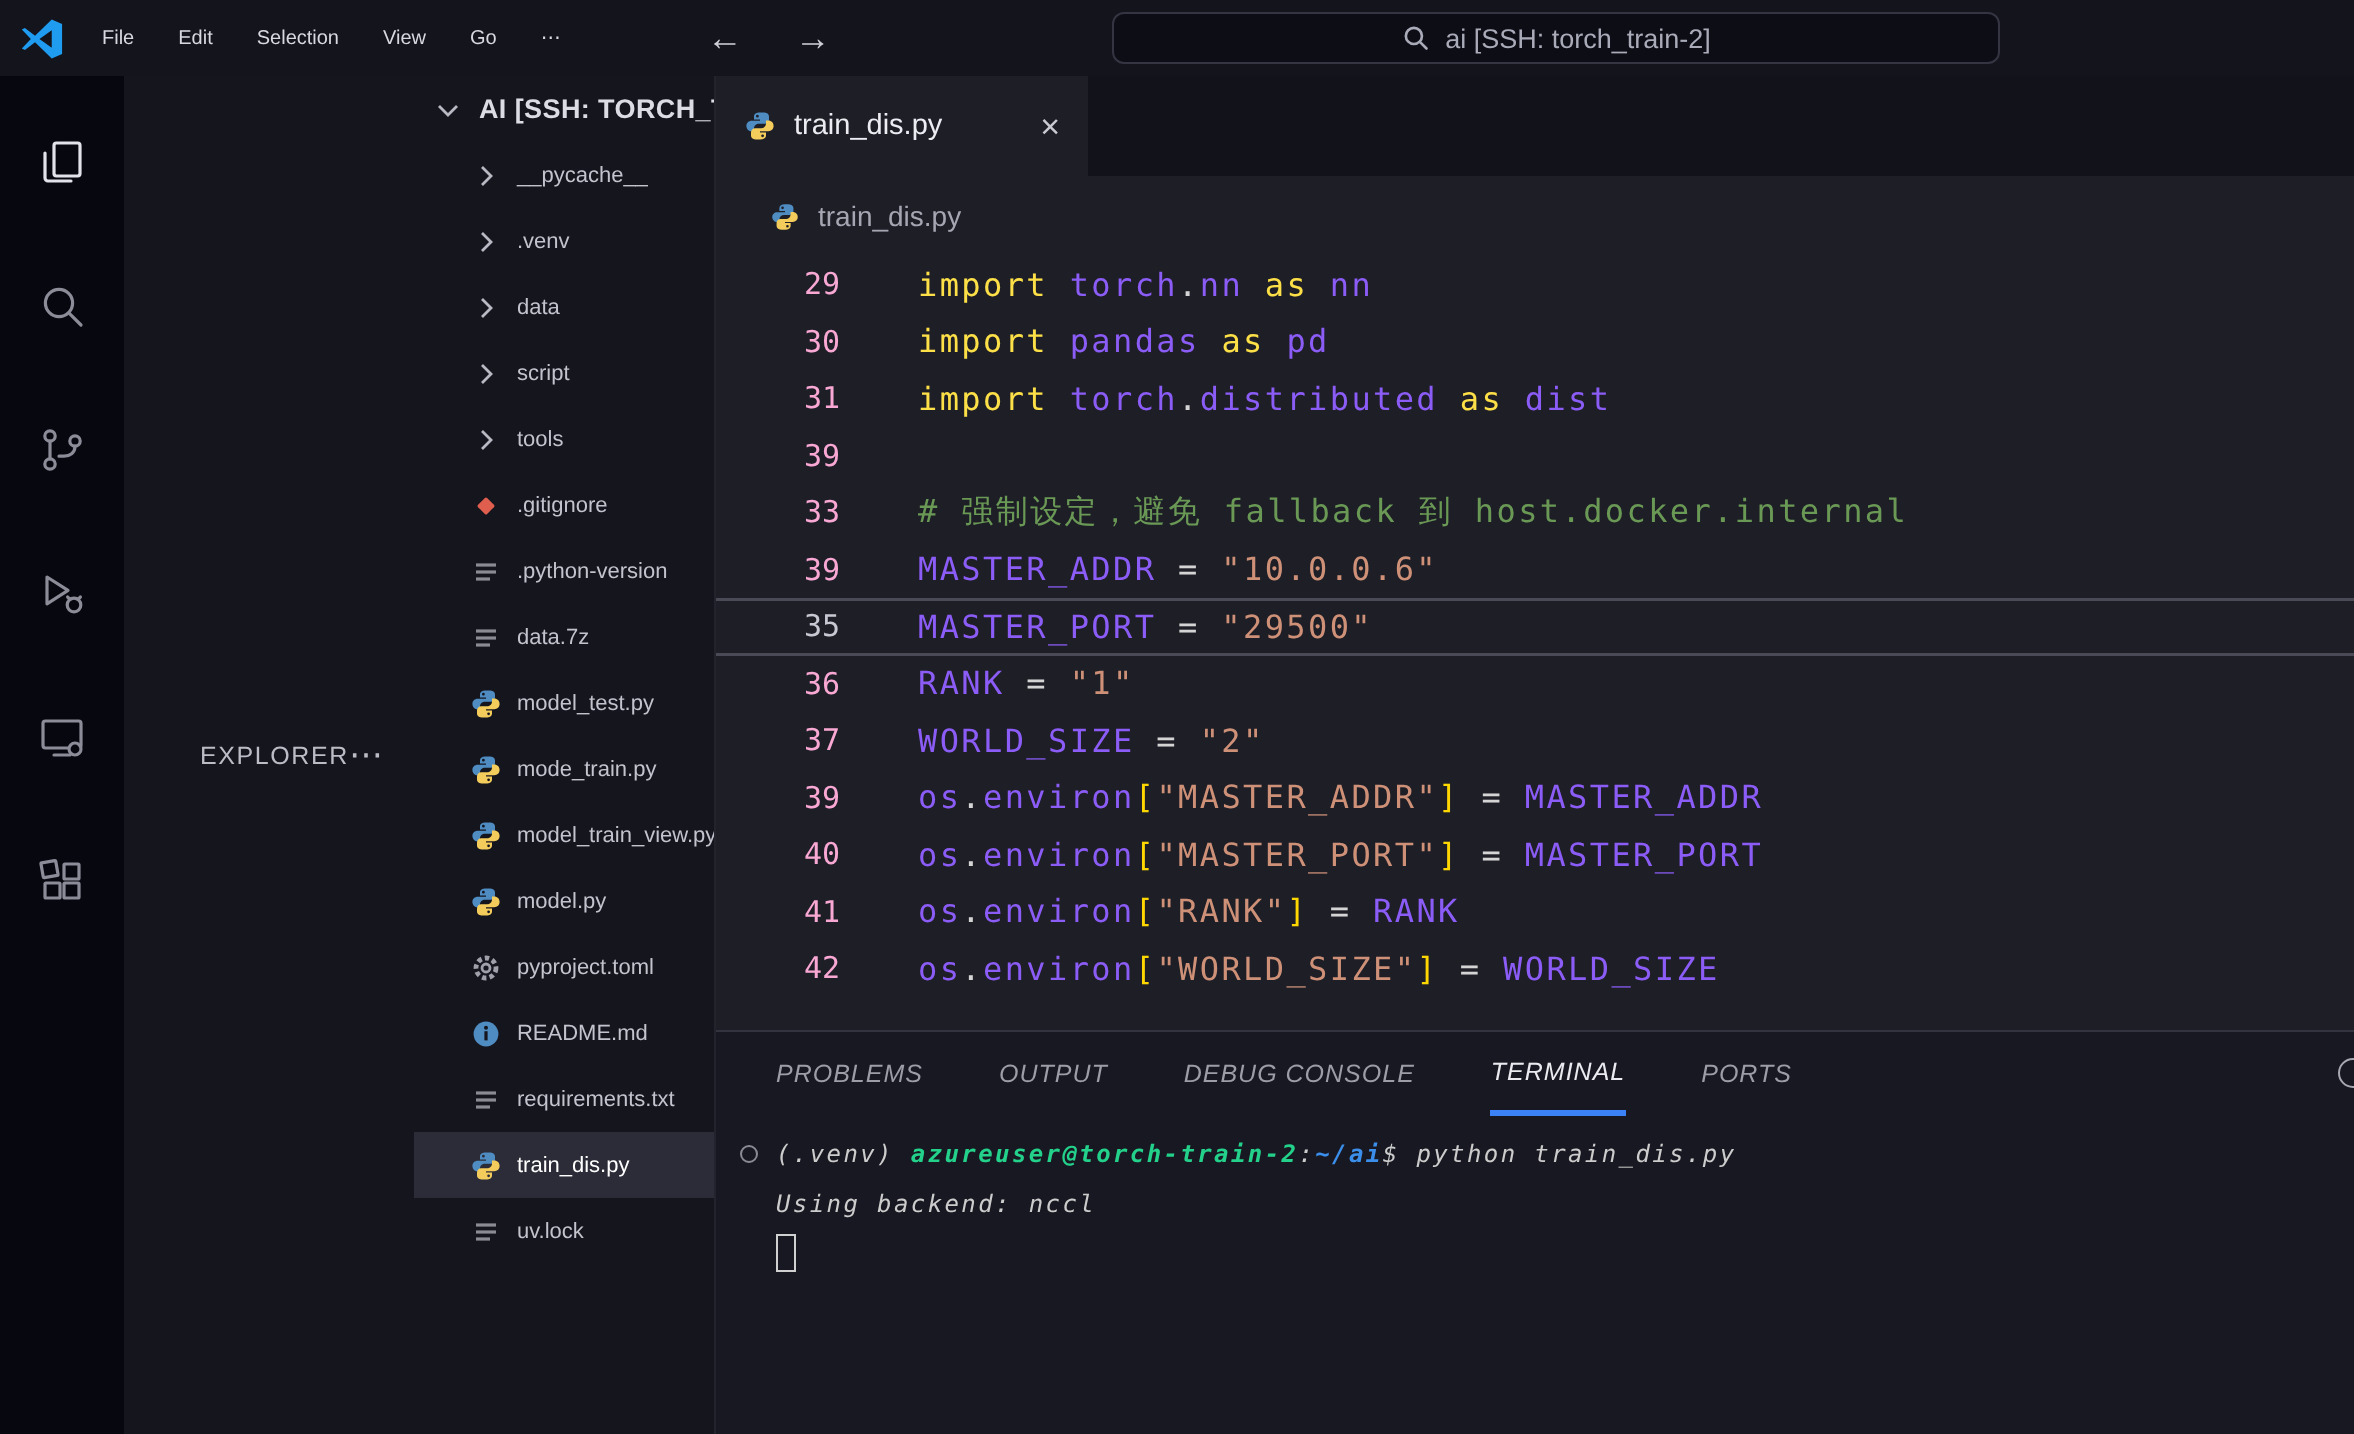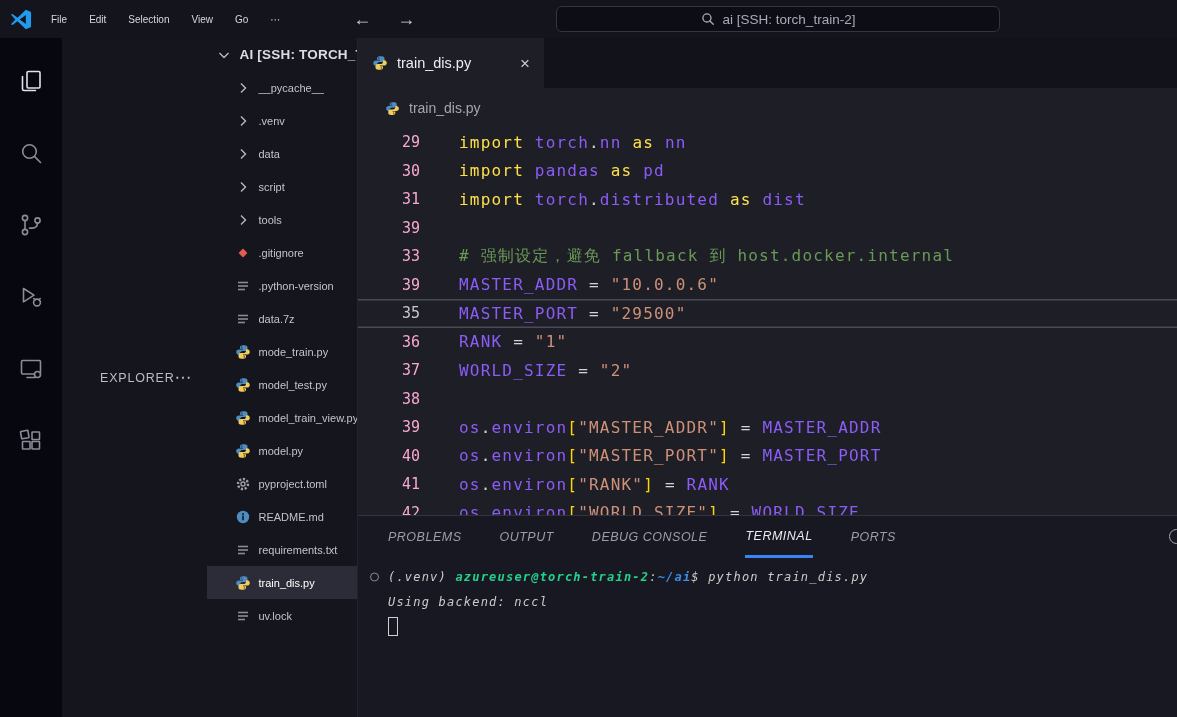--- a/index.html
+++ b/index.html
@@ -231,30 +231,30 @@
             </span>
             <span>data.7z</span>
           </div>
           <div class="tree-row">
             <span class="tree-icon">
               <svg width="16" height="16" viewBox="0 0 16 16">
                 <path fill="#4e8cc2" d="M7.9 1.2c-1.7 0-2.9.7-2.9 2v1.6h3v.6H3.9C2.3 5.4 1.2 6.5 1.2 8s1.1 2.7 2.7 2.7h1.1V9.3c0-1.4 1.1-2.4 2.5-2.4h2.9c1.2 0 2.1-.9 2.1-2.1V3.2c0-1.3-1.2-2-2.9-2H7.9zM6.7 2.4a.7.7 0 1 1 0 1.4.7.7 0 0 1 0-1.4z"></path>
                 <path fill="#f3cc5c" d="M8.1 14.8c1.7 0 2.9-.7 2.9-2v-1.6H8v-.6h4.1c1.6 0 2.7-1.1 2.7-2.6s-1.1-2.7-2.7-2.7H11v1.4c0 1.4-1.1 2.4-2.5 2.4H5.6c-1.2 0-2.1.9-2.1 2.1v1.6c0 1.3 1.2 2 2.9 2h1.7zm1.2-1.2a.7.7 0 1 1 0-1.4.7.7 0 0 1 0 1.4z"></path>
               </svg>
             </span>
+            <span>model_test.py</span>
+          </div>
+          <div class="tree-row">
+            <span class="tree-icon">
+              <svg width="16" height="16" viewBox="0 0 16 16">
+                <path fill="#4e8cc2" d="M7.9 1.2c-1.7 0-2.9.7-2.9 2v1.6h3v.6H3.9C2.3 5.4 1.2 6.5 1.2 8s1.1 2.7 2.7 2.7h1.1V9.3c0-1.4 1.1-2.4 2.5-2.4h2.9c1.2 0 2.1-.9 2.1-2.1V3.2c0-1.3-1.2-2-2.9-2H7.9zM6.7 2.4a.7.7 0 1 1 0 1.4.7.7 0 0 1 0-1.4z"></path>
+                <path fill="#f3cc5c" d="M8.1 14.8c1.7 0 2.9-.7 2.9-2v-1.6H8v-.6h4.1c1.6 0 2.7-1.1 2.7-2.6s-1.1-2.7-2.7-2.7H11v1.4c0 1.4-1.1 2.4-2.5 2.4H5.6c-1.2 0-2.1.9-2.1 2.1v1.6c0 1.3 1.2 2 2.9 2h1.7zm1.2-1.2a.7.7 0 1 1 0-1.4.7.7 0 0 1 0 1.4z"></path>
+              </svg>
+            </span>
             <span>mode_train.py</span>
-          </div>
-          <div class="tree-row">
-            <span class="tree-icon">
-              <svg width="16" height="16" viewBox="0 0 16 16">
-                <path fill="#4e8cc2" d="M7.9 1.2c-1.7 0-2.9.7-2.9 2v1.6h3v.6H3.9C2.3 5.4 1.2 6.5 1.2 8s1.1 2.7 2.7 2.7h1.1V9.3c0-1.4 1.1-2.4 2.5-2.4h2.9c1.2 0 2.1-.9 2.1-2.1V3.2c0-1.3-1.2-2-2.9-2H7.9zM6.7 2.4a.7.7 0 1 1 0 1.4.7.7 0 0 1 0-1.4z"></path>
-                <path fill="#f3cc5c" d="M8.1 14.8c1.7 0 2.9-.7 2.9-2v-1.6H8v-.6h4.1c1.6 0 2.7-1.1 2.7-2.6s-1.1-2.7-2.7-2.7H11v1.4c0 1.4-1.1 2.4-2.5 2.4H5.6c-1.2 0-2.1.9-2.1 2.1v1.6c0 1.3 1.2 2 2.9 2h1.7zm1.2-1.2a.7.7 0 1 1 0-1.4.7.7 0 0 1 0 1.4z"></path>
-              </svg>
-            </span>
-            <span>model_test.py</span>
           </div>
           <div class="tree-row">
             <span class="tree-icon">
               <svg width="16" height="16" viewBox="0 0 16 16">
                 <path fill="#4e8cc2" d="M7.9 1.2c-1.7 0-2.9.7-2.9 2v1.6h3v.6H3.9C2.3 5.4 1.2 6.5 1.2 8s1.1 2.7 2.7 2.7h1.1V9.3c0-1.4 1.1-2.4 2.5-2.4h2.9c1.2 0 2.1-.9 2.1-2.1V3.2c0-1.3-1.2-2-2.9-2H7.9zM6.7 2.4a.7.7 0 1 1 0 1.4.7.7 0 0 1 0-1.4z"></path>
                 <path fill="#f3cc5c" d="M8.1 14.8c1.7 0 2.9-.7 2.9-2v-1.6H8v-.6h4.1c1.6 0 2.7-1.1 2.7-2.6s-1.1-2.7-2.7-2.7H11v1.4c0 1.4-1.1 2.4-2.5 2.4H5.6c-1.2 0-2.1.9-2.1 2.1v1.6c0 1.3 1.2 2 2.9 2h1.7zm1.2-1.2a.7.7 0 1 1 0-1.4.7.7 0 0 1 0 1.4z"></path>
               </svg>
             </span>
             <span>model_train_view.py</span>
           </div>
@@ -346,21 +346,20 @@
       <div class="editor">
           <div class="line"><span class="ln">29</span><span class="code"><span class="tok-kw">import</span><span class="tok-pln"> </span><span class="tok-id">torch</span><span class="tok-pln">.</span><span class="tok-id">nn</span><span class="tok-pln"> </span><span class="tok-kw">as</span><span class="tok-pln"> </span><span class="tok-id">nn</span></span></div>
           <div class="line"><span class="ln">30</span><span class="code"><span class="tok-kw">import</span><span class="tok-pln"> </span><span class="tok-id">pandas</span><span class="tok-pln"> </span><span class="tok-kw">as</span><span class="tok-pln"> </span><span class="tok-id">pd</span></span></div>
           <div class="line"><span class="ln">31</span><span class="code"><span class="tok-kw">import</span><span class="tok-pln"> </span><span class="tok-id">torch</span><span class="tok-pln">.</span><span class="tok-id">distributed</span><span class="tok-pln"> </span><span class="tok-kw">as</span><span class="tok-pln"> </span><span class="tok-id">dist</span></span></div>
           <div class="line"><span class="ln">39</span><span class="code"></span></div>
           <div class="line"><span class="ln">33</span><span class="code"><span class="tok-cmt"># 强制设定，避免 fallback 到 host.docker.internal</span></span></div>
           <div class="line"><span class="ln">39</span><span class="code"><span class="tok-id">MASTER_ADDR</span><span class="tok-pln"> = </span><span class="tok-str">"10.0.0.6"</span></span></div>
           <div class="line current"><span class="ln">35</span><span class="code"><span class="tok-id">MASTER_PORT</span><span class="tok-pln"> = </span><span class="tok-str">"29500"</span></span></div>
           <div class="line"><span class="ln">36</span><span class="code"><span class="tok-id">RANK</span><span class="tok-pln"> = </span><span class="tok-str">"1"</span></span></div>
           <div class="line"><span class="ln">37</span><span class="code"><span class="tok-id">WORLD_SIZE</span><span class="tok-pln"> = </span><span class="tok-str">"2"</span></span></div>
-          <div class="line"><span class="ln">38</span><span class="code"></span></div>
           <div class="line"><span class="ln">39</span><span class="code"><span class="tok-id">os</span><span class="tok-pln">.</span><span class="tok-id">environ</span><span class="tok-brk">[</span><span class="tok-str">"MASTER_ADDR"</span><span class="tok-brk">]</span><span class="tok-pln"> = </span><span class="tok-id">MASTER_ADDR</span></span></div>
           <div class="line"><span class="ln">40</span><span class="code"><span class="tok-id">os</span><span class="tok-pln">.</span><span class="tok-id">environ</span><span class="tok-brk">[</span><span class="tok-str">"MASTER_PORT"</span><span class="tok-brk">]</span><span class="tok-pln"> = </span><span class="tok-id">MASTER_PORT</span></span></div>
           <div class="line"><span class="ln">41</span><span class="code"><span class="tok-id">os</span><span class="tok-pln">.</span><span class="tok-id">environ</span><span class="tok-brk">[</span><span class="tok-str">"RANK"</span><span class="tok-brk">]</span><span class="tok-pln"> = </span><span class="tok-id">RANK</span></span></div>
           <div class="line"><span class="ln">42</span><span class="code"><span class="tok-id">os</span><span class="tok-pln">.</span><span class="tok-id">environ</span><span class="tok-brk">[</span><span class="tok-str">"WORLD_SIZE"</span><span class="tok-brk">]</span><span class="tok-pln"> = </span><span class="tok-id">WORLD_SIZE</span></span></div>
         </div>
 
       <div class="panel">
         <div class="panel-tabs">
           <div class="panel-tab">PROBLEMS</div>
             <div class="panel-tab">OUTPUT</div>

